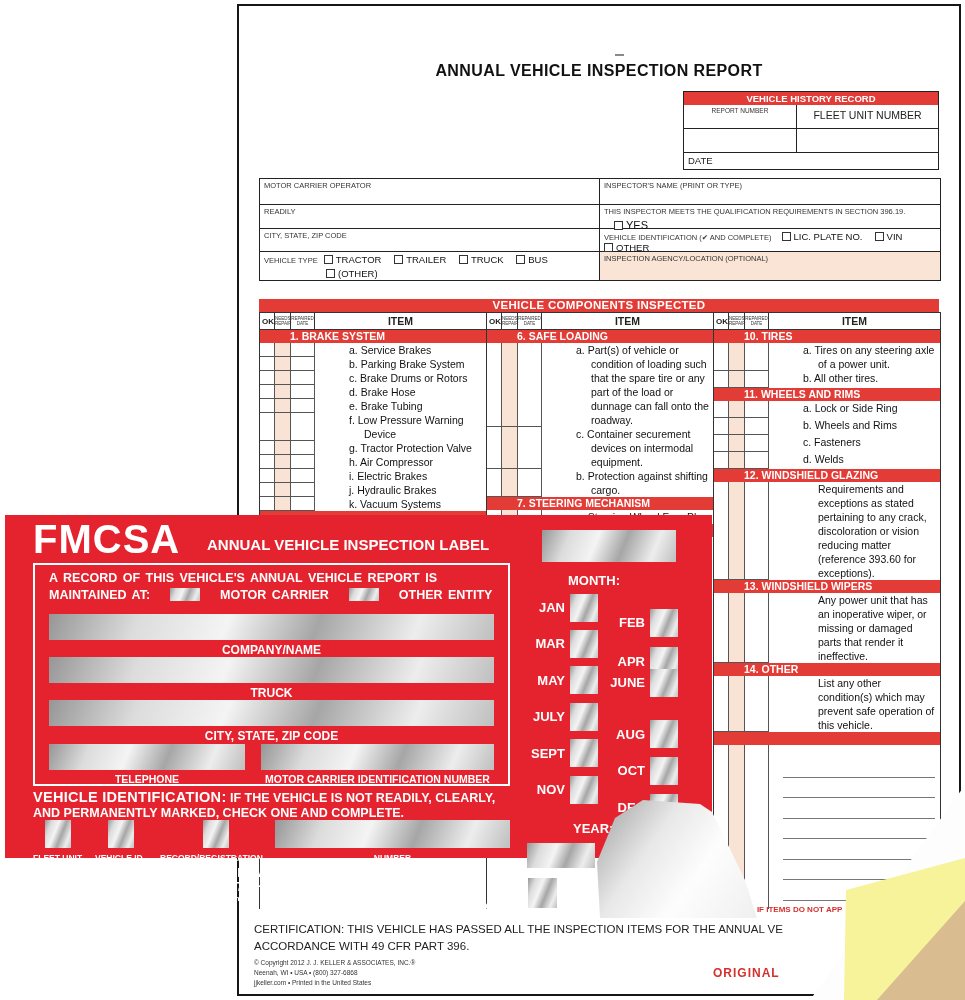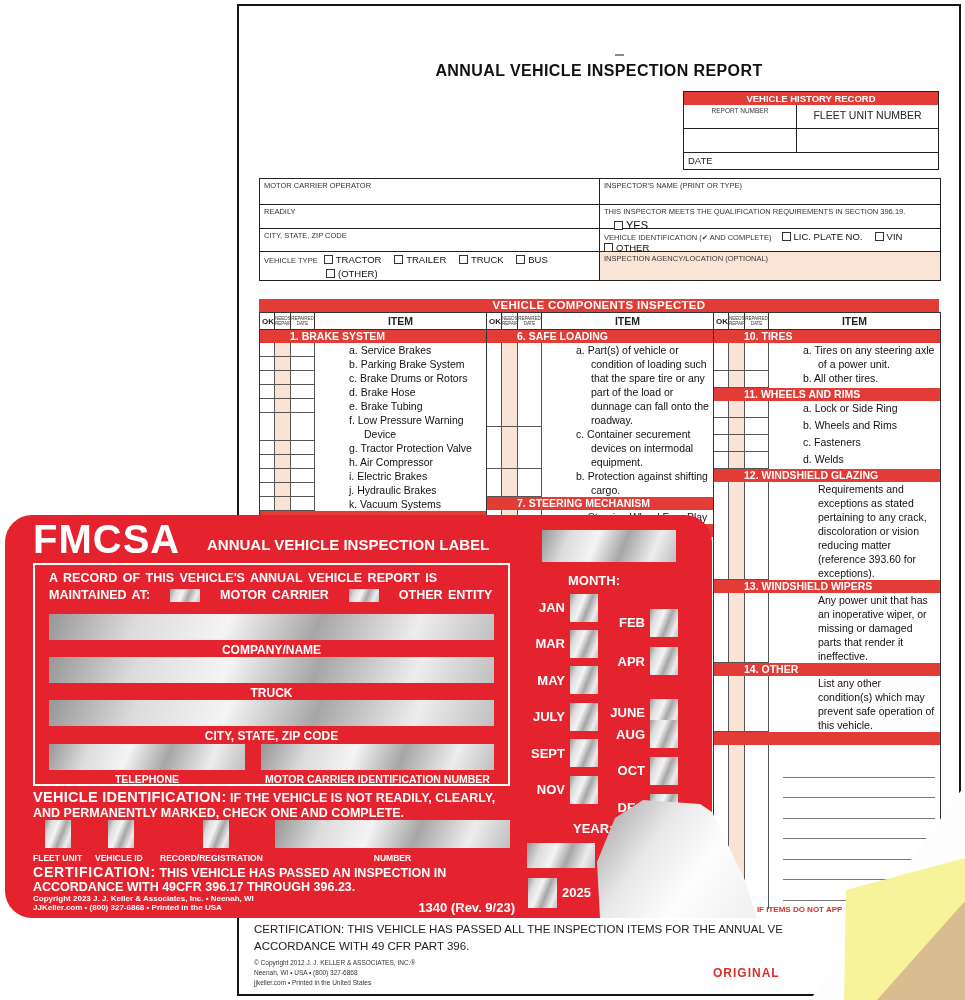--- a/index.html
+++ b/index.html
@@ -66,26 +66,26 @@
   
   .cornershadow{position:absolute;left:795px;top:870px;width:240px;height:26px;transform:rotate(-55deg);
                 background:linear-gradient(to bottom,rgba(0,0,0,.12),rgba(0,0,0,0));z-index:5;}
   .cornerwhite{position:absolute;left:810px;top:785px;width:155px;height:215px;background:#fdfdfd;
                clip-path:polygon(155px 0,155px 215px,0 215px);z-index:6;}
   .corneryellow{position:absolute;left:843px;top:848px;width:122px;height:152px;background:#f7f39b;
                 clip-path:polygon(3px 42px,122px 10px,122px 152px,1px 152px);z-index:7;}
   .cornertan{position:absolute;left:877px;top:901px;width:88px;height:99px;background:#d9bc8f;
              clip-path:polygon(88px 0,88px 99px,0 99px);z-index:8;}
   
-  .label{position:absolute;left:5px;top:515px;width:707px;height:403px;background:#e4232e;z-index:10;color:#fff;border-radius:27px;}
+  .label{position:absolute;left:5px;top:515px;width:707px;height:343px;background:#e4232e;z-index:10;color:#fff;}
   .fmcsa{position:absolute;left:28px;top:4px;font-size:40px;font-weight:bold;letter-spacing:1px;line-height:1;}
   .ltitle{position:absolute;left:202px;top:21px;font-size:15px;font-weight:bold;}
   .recbox{position:absolute;left:28px;top:48px;width:473px;height:219px;border:2px solid #fff;}
   .rec1{position:absolute;left:14px;top:6px;font-size:12.5px;font-weight:bold;word-spacing:2px;white-space:nowrap;}
-  .rec2{position:absolute;left:14px;top:23px;font-size:12.5px;font-weight:bold;word-spacing:2px;white-space:nowrap;display:flex;align-items:center;gap:20px;}
+  .rec2{position:absolute;left:14px;top:23px;font-size:12.5px;font-weight:bold;word-spacing:2px;white-space:nowrap;display:flex;gap:20px;}
   .scb{display:inline-block;width:30px;height:13px;}
   .silver{background:linear-gradient(112deg,#969696 0%,#dcdcdc 20%,#f4f4f4 40%,#a6a6a6 60%,#ededed 82%,#bfbfbf 100%);}
   .fbar{position:absolute;left:14px;width:445px;height:26px;}
   .flab{position:absolute;left:14px;width:445px;text-align:center;font-size:12px;font-weight:bold;}
   .fbar4a{position:absolute;left:14px;width:196px;height:26px;}
   .fbar4b{position:absolute;left:226px;width:233px;height:26px;}
   .flab4a{position:absolute;left:14px;width:196px;text-align:center;font-size:10.5px;font-weight:bold;}
   .flab4b{position:absolute;left:226px;width:233px;text-align:center;font-size:10.5px;font-weight:bold;}
   .vidtext{position:absolute;left:28px;top:275px;font-size:12.5px;font-weight:bold;line-height:15px;white-space:nowrap;}
   .vidhead{font-size:14.5px;letter-spacing:.3px;}
@@ -467,21 +467,21 @@
       </div>
     <div class="mcol" id="months-right" style="left:551px;width:122px;">
         <div class="mrow" style="top: 93px;">
           <span class="mlab">FEB</span>
           <span class="mbox silver"></span>
         </div>
         <div class="mrow" style="top: 131.6px;">
           <span class="mlab">APR</span>
           <span class="mbox silver"></span>
         </div>
-        <div class="mrow" style="top: 183px;">
+        <div class="mrow" style="top: 153px;">
           <span class="mlab">JUNE</span>
           <span class="mbox silver"></span>
         </div>
         <div class="mrow" style="top: 204.8px;">
           <span class="mlab">AUG</span>
           <span class="mbox silver"></span>
         </div>
         <div class="mrow" style="top: 241.4px;">
           <span class="mlab">OCT</span>
           <span class="mbox silver"></span>

